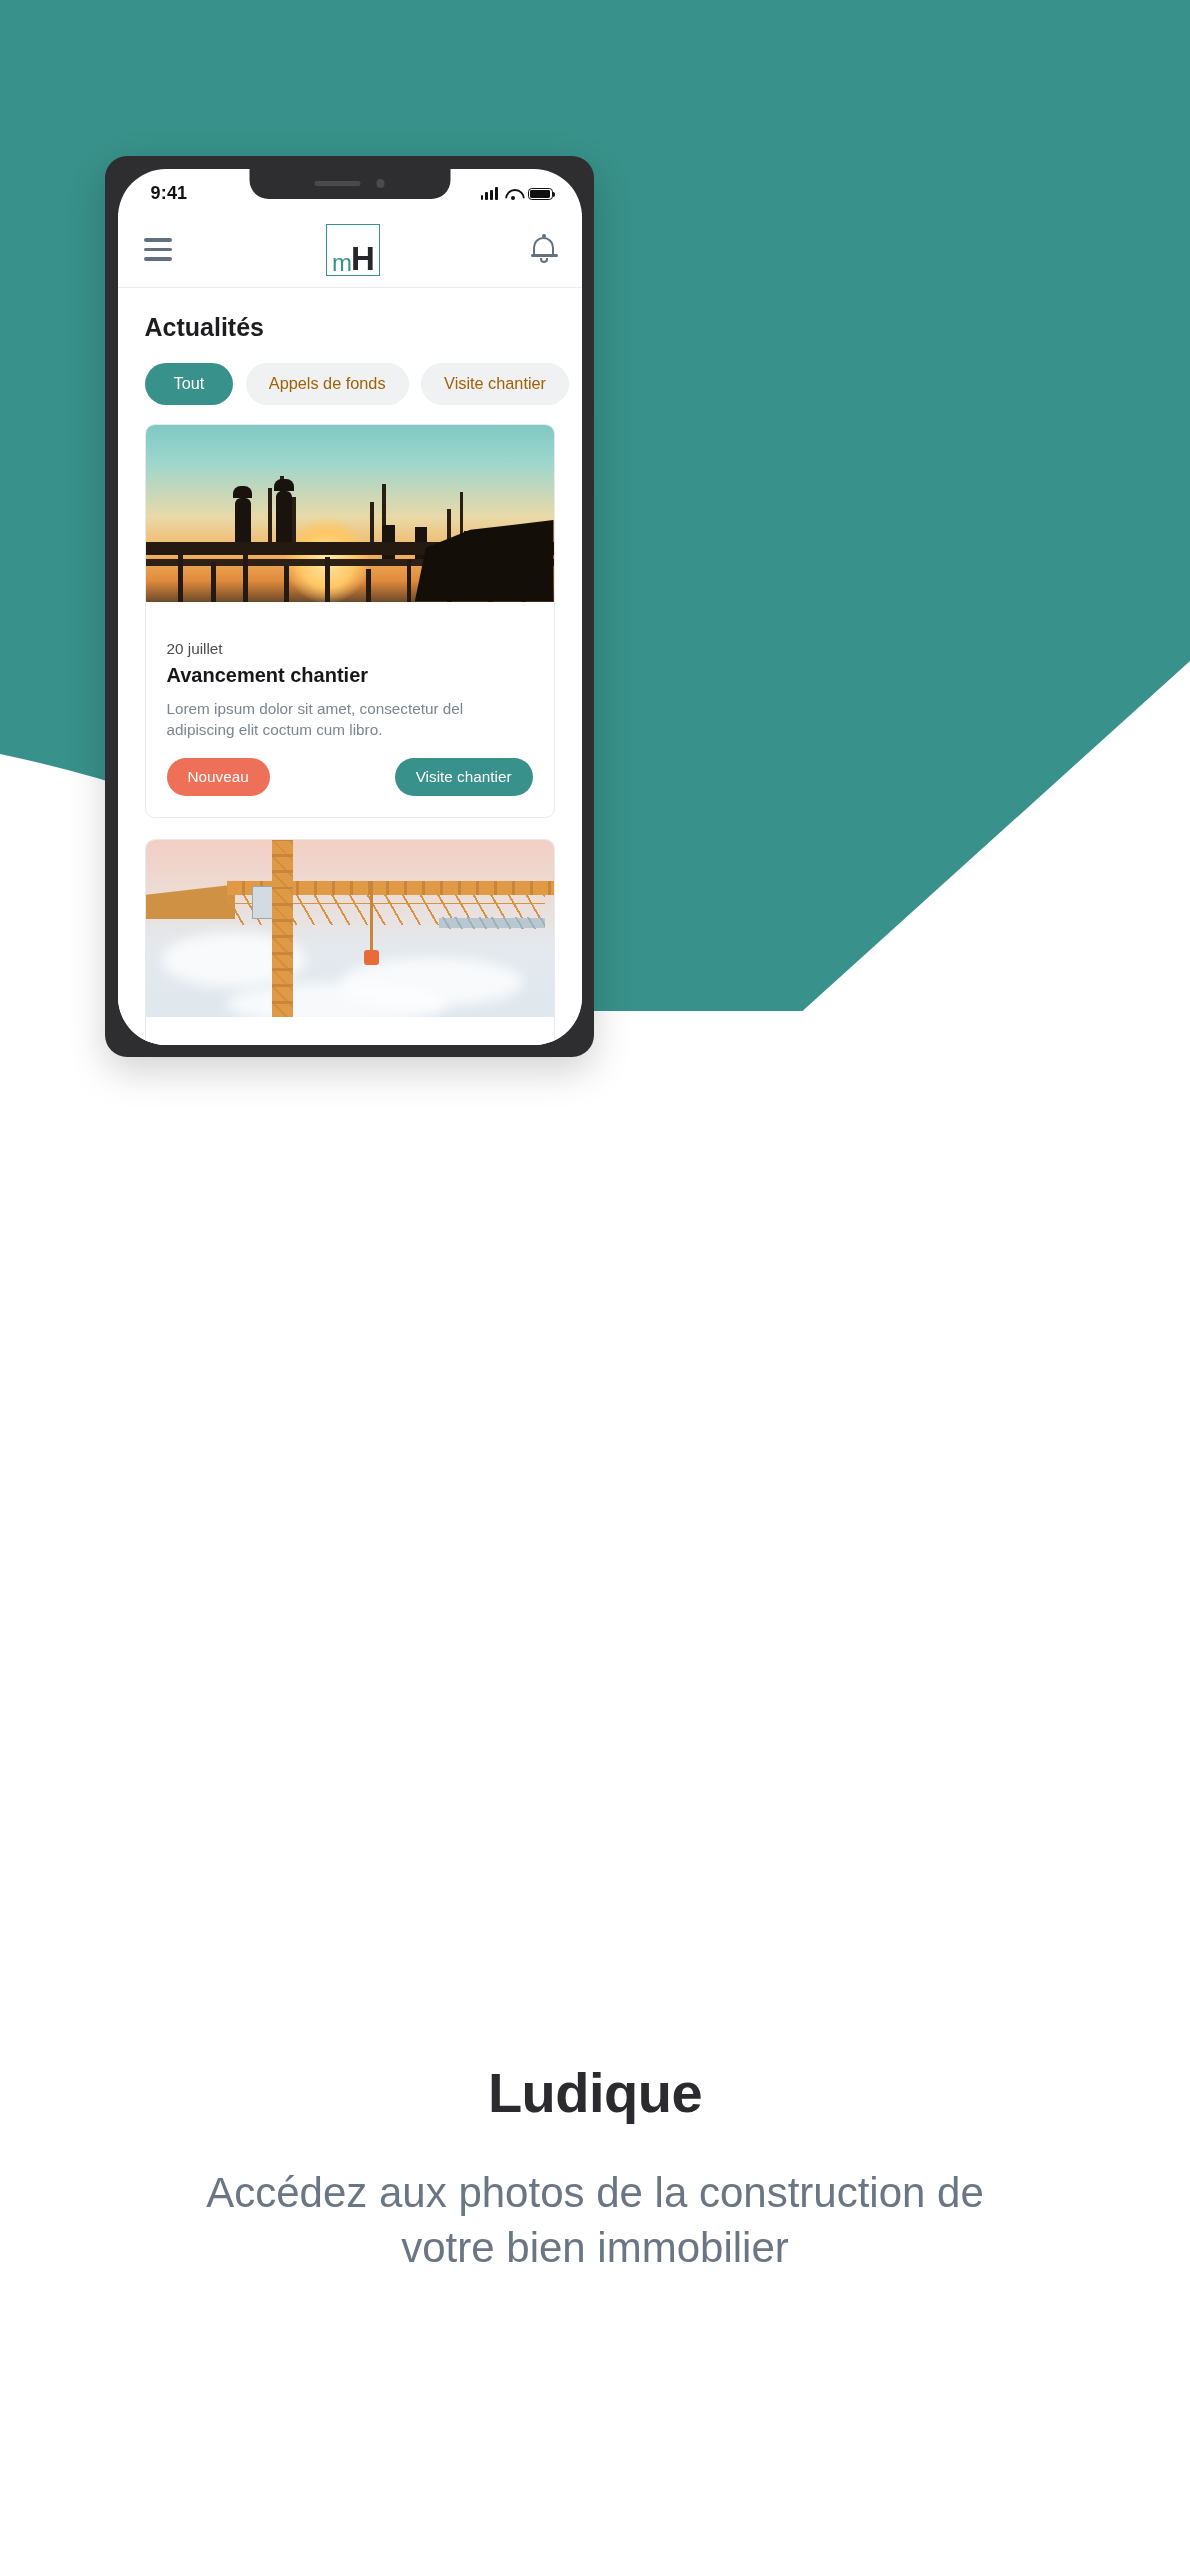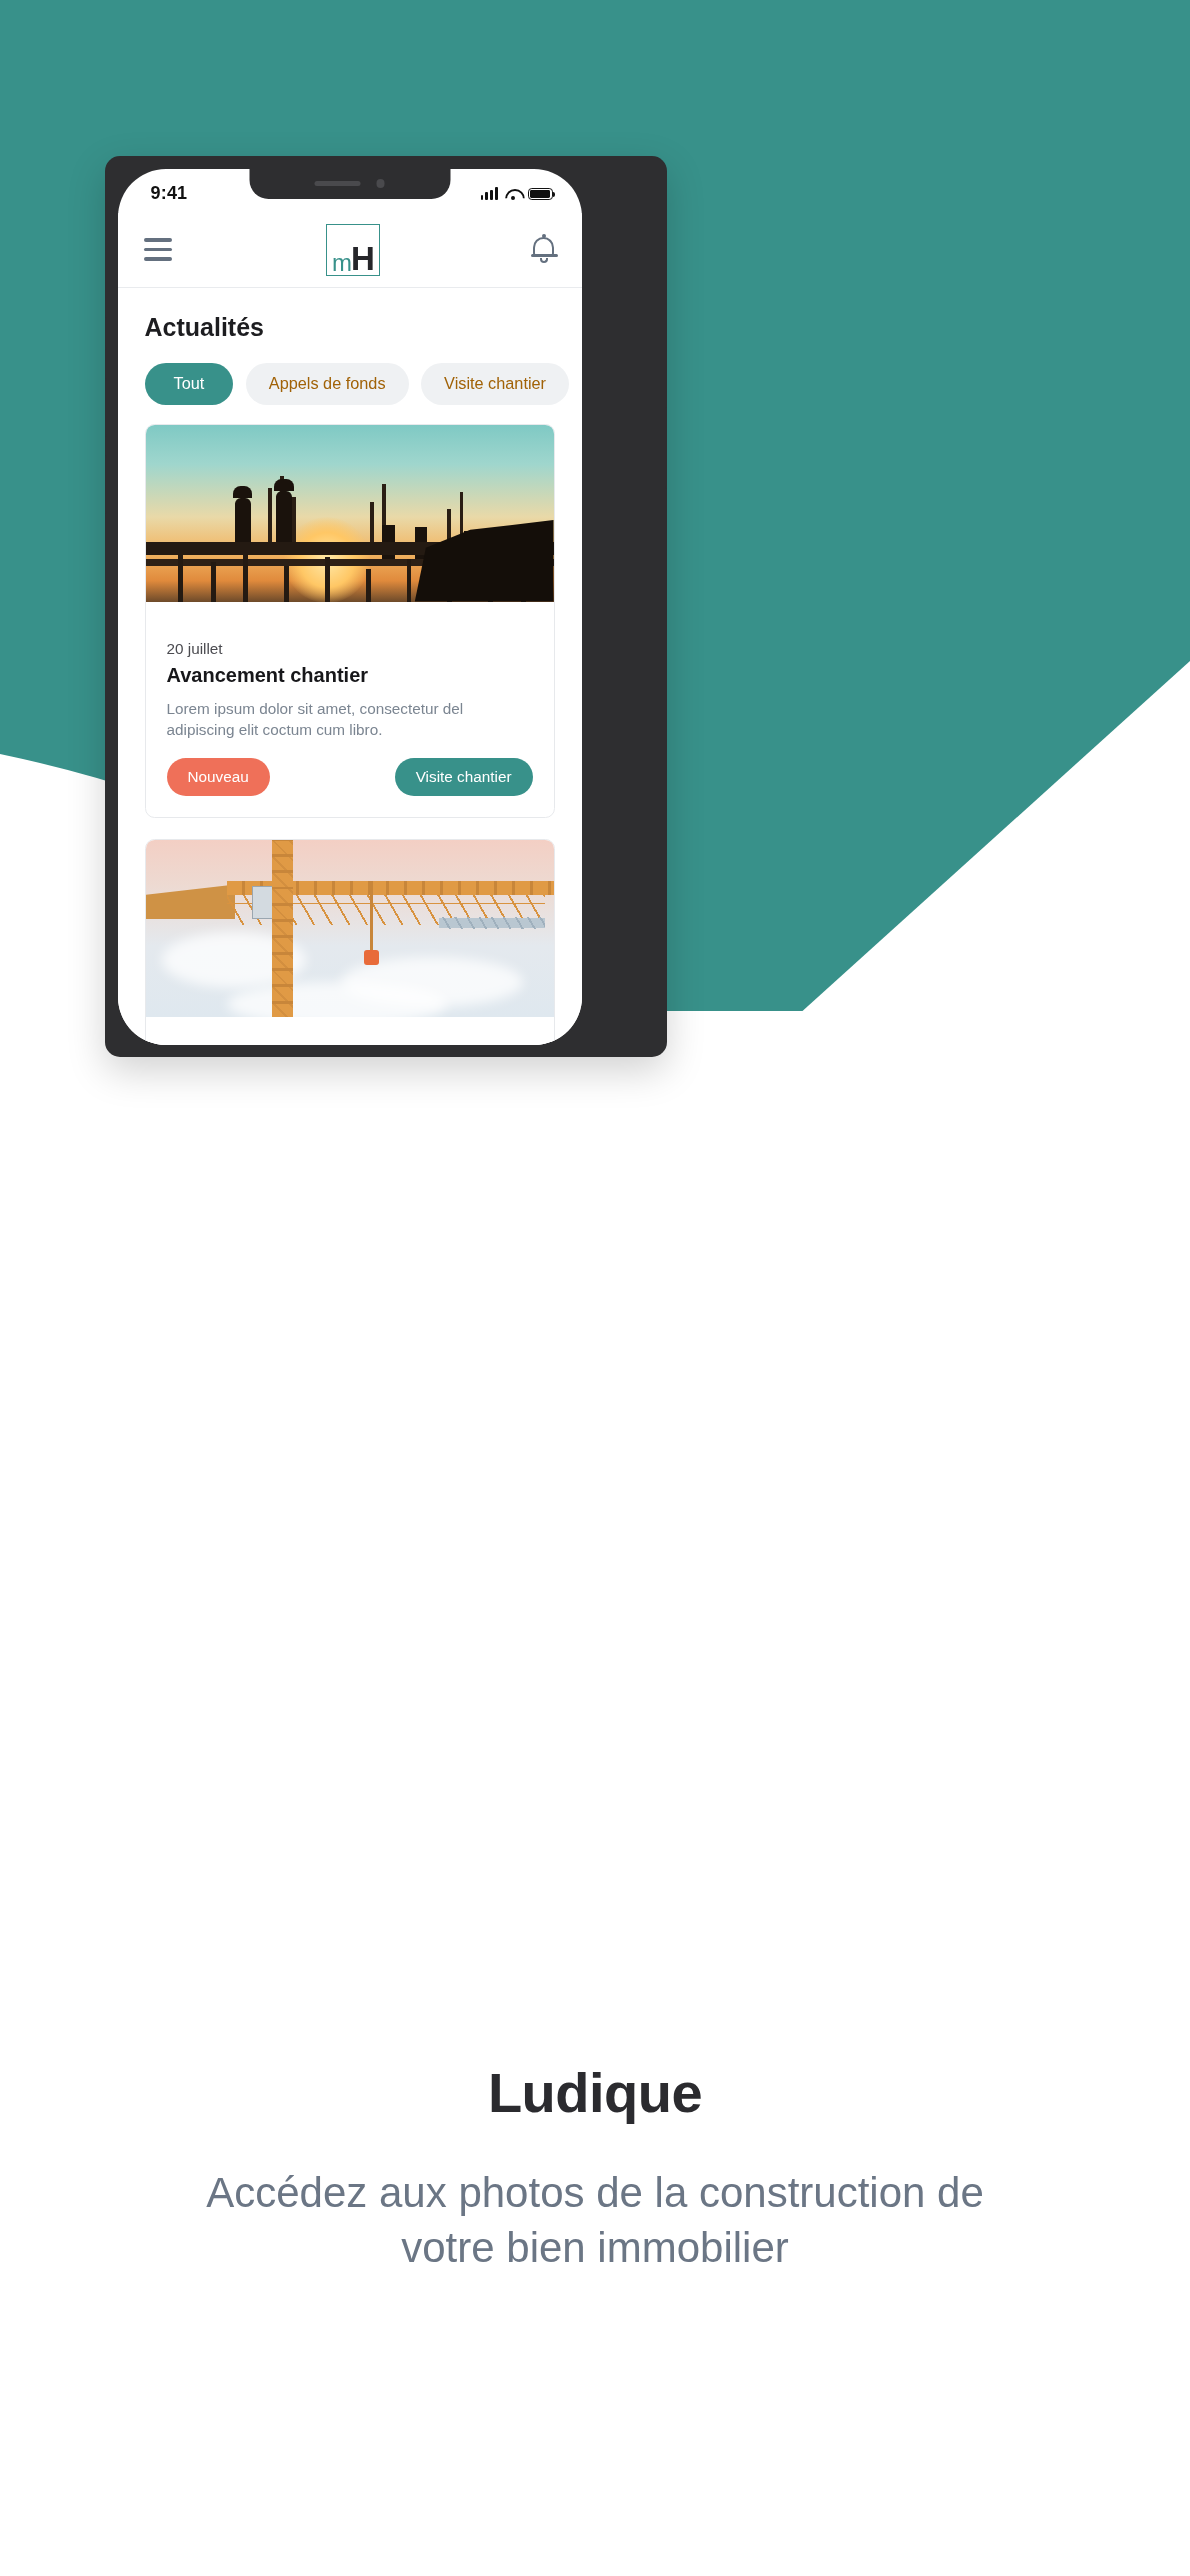--- a/index.html
+++ b/index.html
@@ -31,23 +31,23 @@
   #bg-white-wedge{
     position:absolute; right:0; top:661px;
     width:403px; height:364px;
     background:#ffffff;
     clip-path:polygon(100% 0,100% 100%,0 100%);
   }
 
   
   #phone{
     position:absolute; left:105px; top:156px;
-    width:562px; height:901px;
+    width:489px; height:901px;
     background:#2e2e30;
-    border-radius:15px;
+    border-radius:22px;
     box-shadow:0 13.4px 38px rgba(0,0,0,.18);
     overflow:hidden;
   }
   .side-btn{ position:absolute; background:#2e2e30; border-radius:2.9px; }
   #btn-mute{ left:-3.8px; top:161px; width:5.8px; height:33px; }
   #btn-volup{ left:-3.8px; top:222px; width:5.8px; height:59px; }
   #btn-voldn{ left:-3.8px; top:299px; width:5.8px; height:59px; }
   #btn-power{ right:-3.8px; top:251px; width:5.8px; height:82px; }
 
   #screen{

